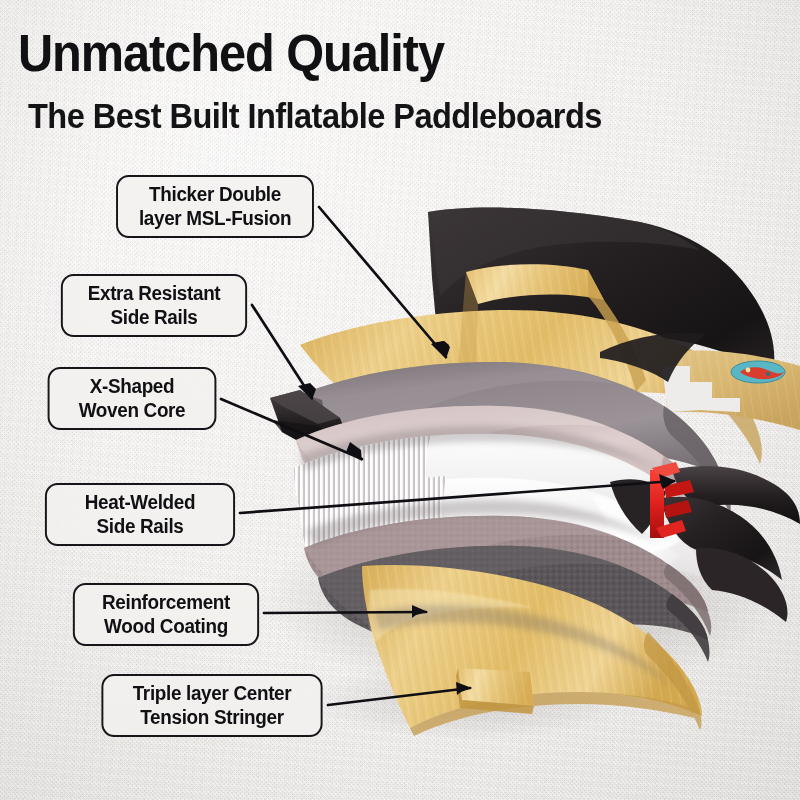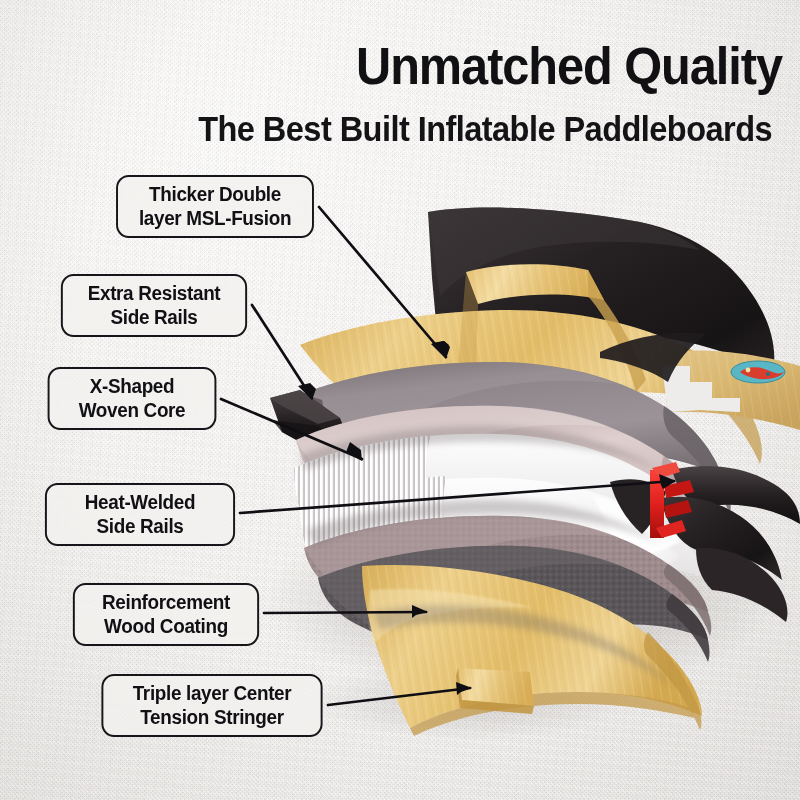--- a/index.html
+++ b/index.html
@@ -26,21 +26,21 @@
       repeating-linear-gradient(0deg, rgba(255,255,255,.30) 0 1px, rgba(0,0,0,0) 1px 2px);
     opacity:.95;pointer-events:none;
   }
   #stage::after{
     content:"";position:absolute;inset:0;
     background:radial-gradient(ellipse at 50% 40%, rgba(255,255,255,0) 55%, rgba(120,115,110,.09) 100%);
     pointer-events:none;
   }
 
   
-  .heads{position:absolute;left:0;top:17px;width:800px;text-align:right;z-index:40;}
+  .heads{position:absolute;left:0;top:4px;width:800px;text-align:left;z-index:40;}
   #title{
     font-size:51px;line-height:1;font-weight:900;letter-spacing:-1.1px;
     color:#111013;margin:24px 0 0 0;
     transform:scaleX(.955);
   }
   #subtitle{
     font-size:35px;line-height:1;font-weight:900;letter-spacing:-.6px;
     color:#141316;margin:19px 0 0 0;
     transform:scaleX(.93);
   }

